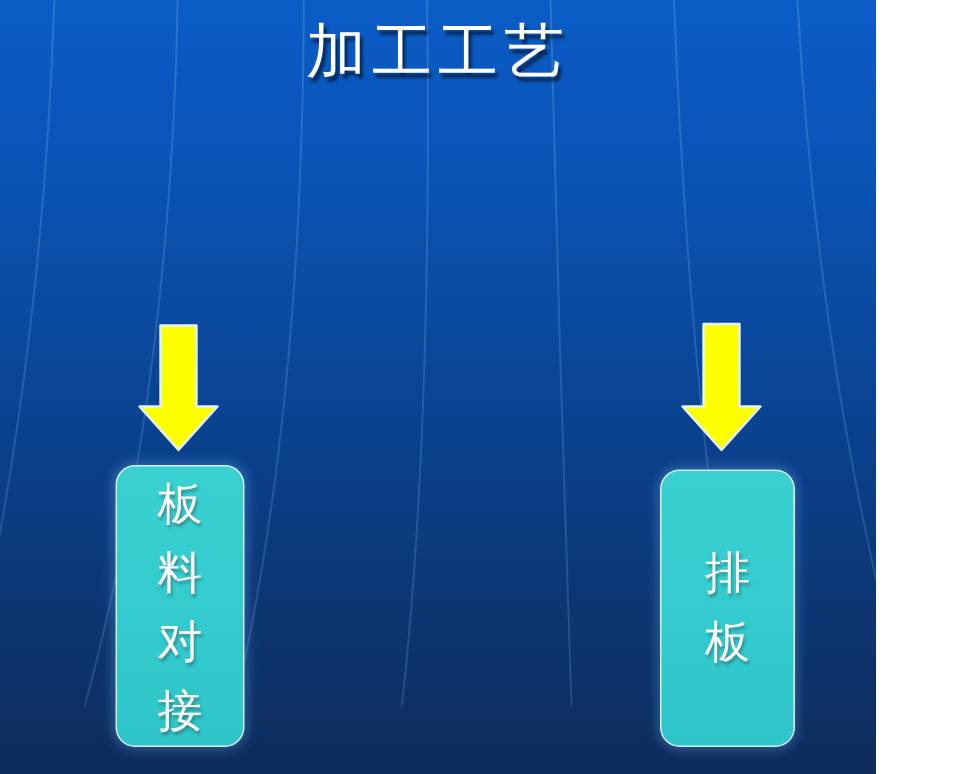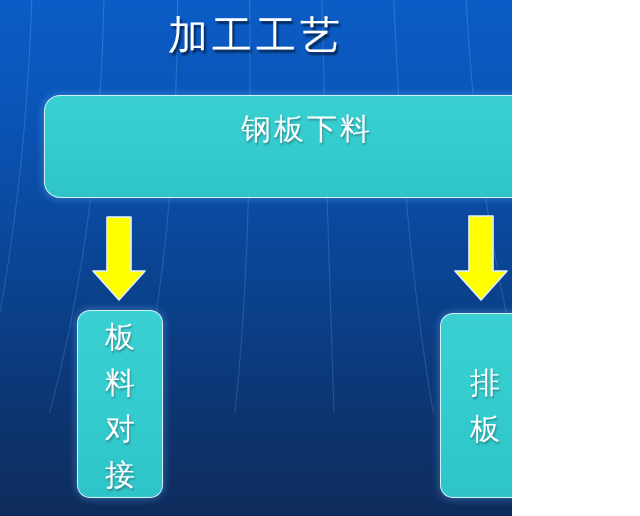--- a/index.html
+++ b/index.html
@@ -5,21 +5,21 @@
   * { margin:0; padding:0; box-sizing:border-box; }
 
   html, body {
     width:640px; height:516px;
     overflow:hidden;
     font-family:"DejaVu Sans", sans-serif;
   }
 
   #slide {
     position:relative;
-    width:512px; height:516px;
+    width:584px; height:516px;
     background:
       linear-gradient(to bottom,
         #0b5cc6 0%,
         #0a56ba 18%,
         #0a4ea8 34%,
         #0a4595 50%,
         #0b3c82 66%,
         #0d346e 82%,
         #0e2c5c 100%);
     overflow:hidden;
@@ -127,23 +127,20 @@
       <path d="M 222 -10 C 222 150, 212 350, 168 530"></path>
       <path d="M 312 -10 C 314 160, 312 360, 292 530"></path>
       <path d="M 402 -10 C 406 160, 412 360, 418 530"></path>
       <path d="M 492 -10 C 498 150, 512 350, 544 530"></path>
       <path d="M 582 -10 C 590 140, 612 340, 668 530"></path>
     </g>
   </svg>
 
   <div id="title">加工工艺</div>
 
-  <div class="node" id="node-top">
-    <span class="node-label">钢板下料</span>
-  </div>
 
   <svg class="arrow" id="arrow-left" viewBox="0 0 58 88" preserveAspectRatio="none">
     <path d="M 17 2 L 41 2 L 41 56 L 55 56 L 29 85 L 3 56 L 17 56 Z" fill="#ffff00" stroke="#dff2ff" stroke-width="1.6" stroke-linejoin="round"></path>
   </svg>
 
   <svg class="arrow" id="arrow-right" viewBox="0 0 58 89" preserveAspectRatio="none">
     <path d="M 17 2 L 41 2 L 41 57 L 55 57 L 29 86 L 3 57 L 17 57 Z" fill="#ffff00" stroke="#dff2ff" stroke-width="1.6" stroke-linejoin="round"></path>
   </svg>
 
   <div class="node node-vert" id="node-left">

